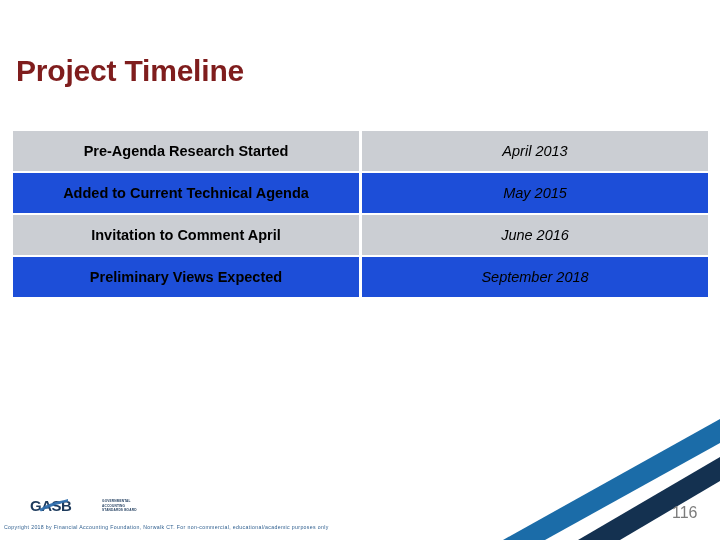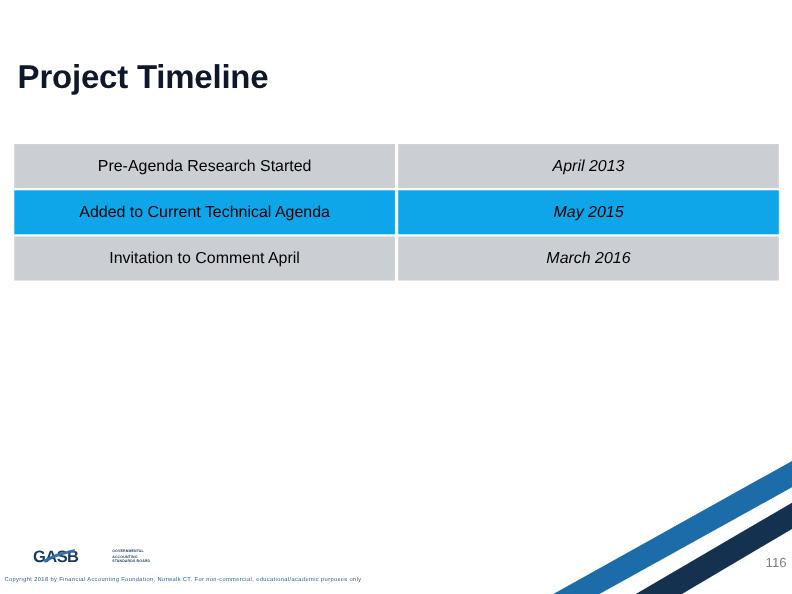--- a/index.html
+++ b/index.html
@@ -24,21 +24,21 @@
     overflow: hidden;
   }
 
   
   .slide-title {
     position: absolute;
     left: 16px;
     top: 54px;
     font-size: 30px;
     font-weight: bold;
-    color: #0f172a;
+    color: #7f1d1d;
     letter-spacing: -0.2px;
     white-space: nowrap;
   }
 
   
   .timeline-table {
     position: absolute;
     left: 10px;
     top: 129px;
     width: 676px;
@@ -52,23 +52,23 @@
     text-align: center;
     vertical-align: middle;
     font-size: 14.5px;
     color: #000000;
     line-height: 1.15;
   }
   .row-dark td {
     background: #cbced3;
   }
   .row-light td {
-    background: #0ea5e9;
+    background: #1d4ed8;
   }
-  .col-event { width: 334px; }
+  .col-event { width: 334px; font-weight: bold; }
   .col-date  { width: 334px; font-style: italic; }
 
   
   .stripes {
     position: absolute;
     left: 0;
     top: 0;
     width: 720px;
     height: 540px;
     pointer-events: none;
@@ -107,23 +107,23 @@
     left: 4px;
     top: 524px;
     font-size: 5.2px;
     color: #2f5f8f;
     letter-spacing: 0.35px;
     white-space: nowrap;
   }
 
   .page-number {
     position: absolute;
-    left: 696px;
+    left: 672px;
     top: 504px;
-    font-size: 12px;
+    font-size: 16px;
     color: #7c7c7c;
     white-space: nowrap;
   }
 </style>
 </head>
 <body>
 
 <div class="slide">
 
   <div class="slide-title">Project Timeline</div>
@@ -133,21 +133,25 @@
       <tr class="row-dark">
         <td class="col-event">Pre-Agenda Research Started</td>
         <td class="col-date">April 2013</td>
       </tr>
       <tr class="row-light">
         <td class="col-event">Added to Current Technical Agenda</td>
         <td class="col-date">May 2015</td>
       </tr>
       <tr class="row-dark">
         <td class="col-event">Invitation to Comment April</td>
-        <td class="col-date">March 2016</td>
+        <td class="col-date">June 2016</td>
+      </tr>
+      <tr class="row-light">
+        <td class="col-event">Preliminary Views Expected</td>
+        <td class="col-date">September 2018</td>
       </tr>
     </tbody>
   </table>
 
   <svg class="stripes" viewBox="0 0 720 540">
     <polygon fill="#1b6ca8" points="720,419 720,443 545,540 503,540"></polygon>
     <polygon fill="#143150" points="720,457 720,481 620,540 578,540"></polygon>
   </svg>
 
   <div class="logo-block">

